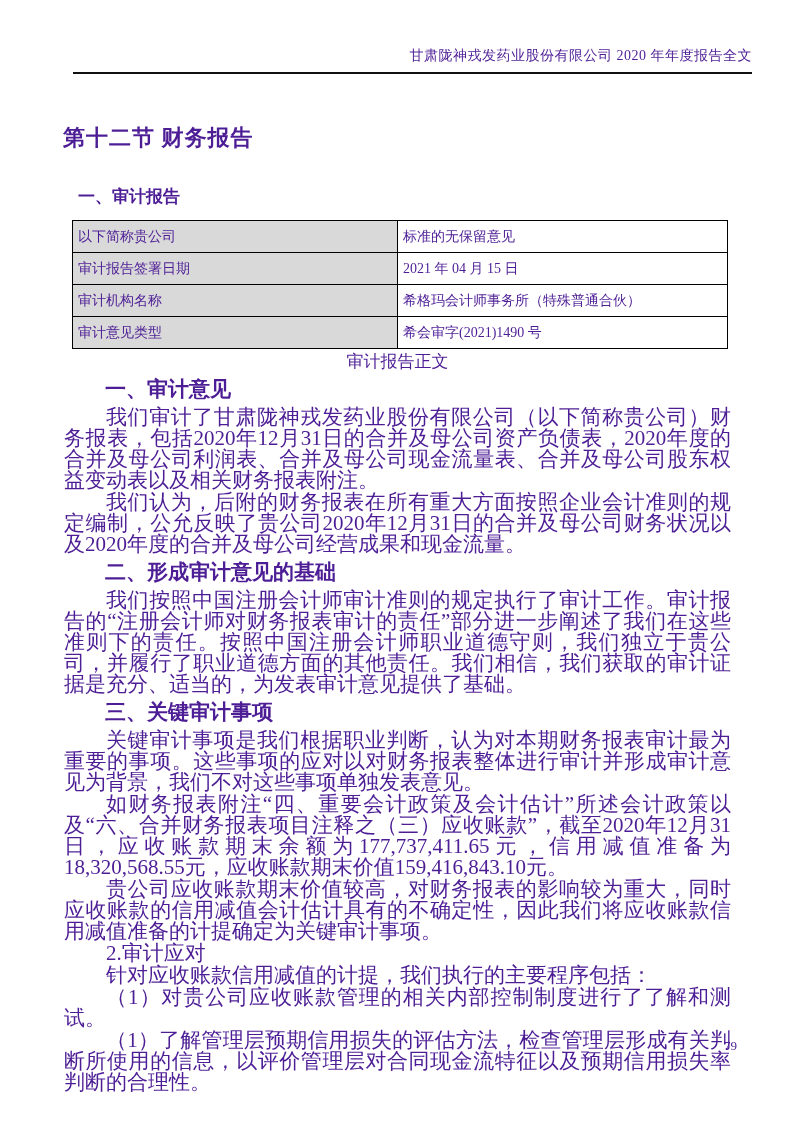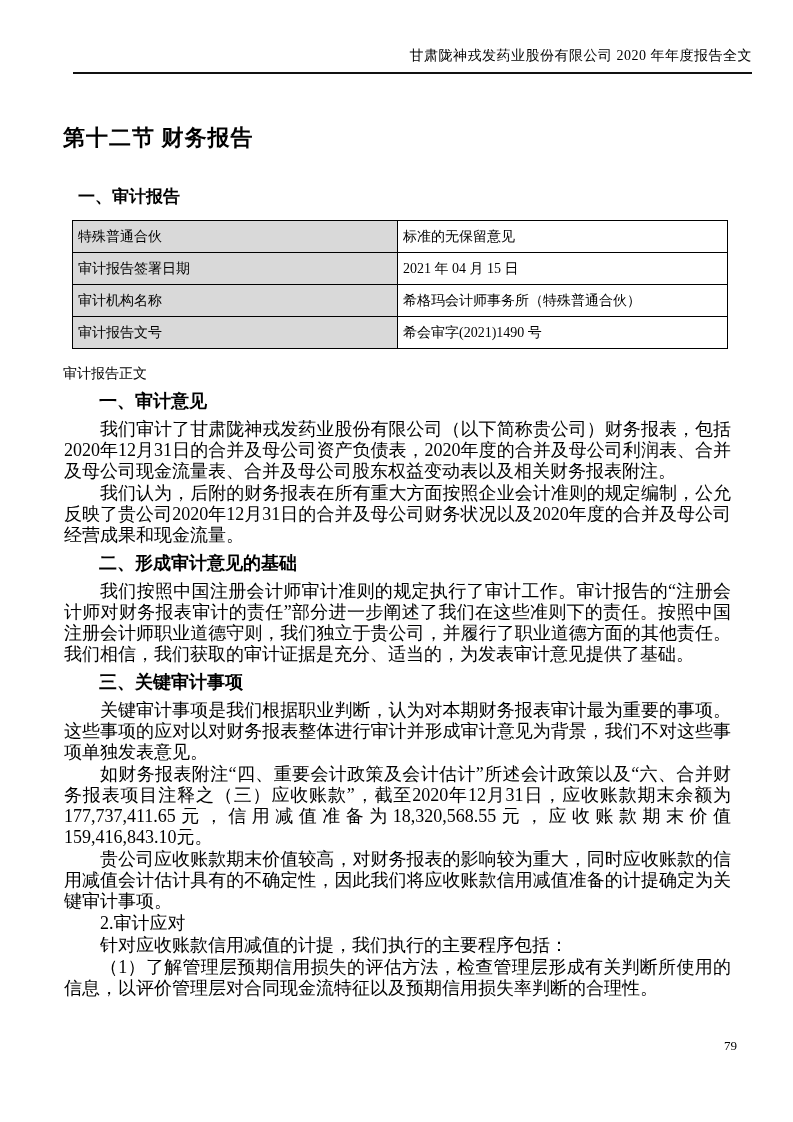--- a/index.html
+++ b/index.html
@@ -1,21 +1,21 @@
 <!DOCTYPE html>
 <html style="--label-bg: #d9d9d9;"><head>
 <meta charset="utf-8">
 <style>
   html,body{margin:0;padding:0;background:#fff;}
   .page{
     position:relative;
     width:793px;height:1122px;
     background:#ffffff;
     font-family:"Liberation Serif","DejaVu Serif",serif;
-    color:#000000;
+    color:#4c1d95;
     overflow:hidden;
   }
   
   .hdr{
     position:absolute;left:73px;top:46px;width:679px;
     text-align:right;font-size:14px;line-height:20px;
     padding-bottom:6px;border-bottom:2px solid #111;
     letter-spacing:0.5px;
   }
   
@@ -35,25 +35,25 @@
     font-size:14px;
   }
   table.audit td{
     border:1px solid #000;height:29px;
     padding:1px 5px;vertical-align:middle;
     overflow:hidden;white-space:nowrap;
   }
   td.t-label{width:314px;background:var(--label-bg,#d9d9d9);}
   td.t-value{background:#fff;}
   .caption{
-    margin-top:16px;
-    font-size:14px;line-height:18px;
+    margin-top:4px;text-align:center;
+    font-size:17px;line-height:18px;
   }
   .body-text{
-    margin-top:8px;font-size:18px;line-height:21px;
+    margin-top:8px;font-size:21px;line-height:21px;
     text-align:justify;
   }
   .body-text p{margin:1px;text-indent:2em;}
   .body-text p.h3{font-weight:bold;margin:7px 0;}
   .page-number{
     position:absolute;top:1038px;right:56px;
     font-size:13px;line-height:16px;
   }
 </style>
 </head>
@@ -67,33 +67,33 @@
 
   <div class="content">
 
     <div class="doc-title">第十二节 财务报告</div>
 
     <div class="sec-h2">一、审计报告</div>
 
     <table class="audit">
       <tbody>
         <tr>
-          <td class="t-label">特殊普通合伙</td>
+          <td class="t-label">以下简称贵公司</td>
           <td class="t-value">标准的无保留意见</td>
         </tr>
         <tr>
           <td class="t-label">审计报告签署日期</td>
           <td class="t-value">2021 年 04 月 15 日</td>
         </tr>
         <tr>
           <td class="t-label">审计机构名称</td>
           <td class="t-value">希格玛会计师事务所（特殊普通合伙）</td>
         </tr>
         <tr>
-          <td class="t-label">审计报告文号</td>
+          <td class="t-label">审计意见类型</td>
           <td class="t-value">希会审字(2021)1490 号</td>
         </tr>
       </tbody>
     </table>
 
     <div class="caption">审计报告正文</div>
 
     <div class="body-text">
       <p class="h3">一、审计意见</p>
       <p>我们审计了甘肃陇神戎发药业股份有限公司（以下简称贵公司）财务报表，包括2020年12月31日的合并及母公司资产负债表，2020年度的合并及母公司利润表、合并及母公司现金流量表、合并及母公司股东权益变动表以及相关财务报表附注。</p>
@@ -101,20 +101,21 @@
 
       <p class="h3">二、形成审计意见的基础</p>
       <p>我们按照中国注册会计师审计准则的规定执行了审计工作。审计报告的“注册会计师对财务报表审计的责任”部分进一步阐述了我们在这些准则下的责任。按照中国注册会计师职业道德守则，我们独立于贵公司，并履行了职业道德方面的其他责任。我们相信，我们获取的审计证据是充分、适当的，为发表审计意见提供了基础。</p>
 
       <p class="h3">三、关键审计事项</p>
       <p>关键审计事项是我们根据职业判断，认为对本期财务报表审计最为重要的事项。这些事项的应对以对财务报表整体进行审计并形成审计意见为背景，我们不对这些事项单独发表意见。</p>
       <p>如财务报表附注“四、重要会计政策及会计估计”所述会计政策以及“六、合并财务报表项目注释之（三）应收账款”，截至2020年12月31日，应收账款期末余额为177,737,411.65元，信用减值准备为18,320,568.55元，应收账款期末价值159,416,843.10元。</p>
       <p>贵公司应收账款期末价值较高，对财务报表的影响较为重大，同时应收账款的信用减值会计估计具有的不确定性，因此我们将应收账款信用减值准备的计提确定为关键审计事项。</p>
       <p>2.审计应对</p>
       <p>针对应收账款信用减值的计提，我们执行的主要程序包括：</p>
+      <p>（1）对贵公司应收账款管理的相关内部控制制度进行了了解和测试。</p>
       <p>（1）了解管理层预期信用损失的评估方法，检查管理层形成有关判断所使用的信息，以评价管理层对合同现金流特征以及预期信用损失率判断的合理性。</p>
     </div>
 
   </div>
 
   <div class="page-number">79</div>
 
 </div>
 
 </body></html>

